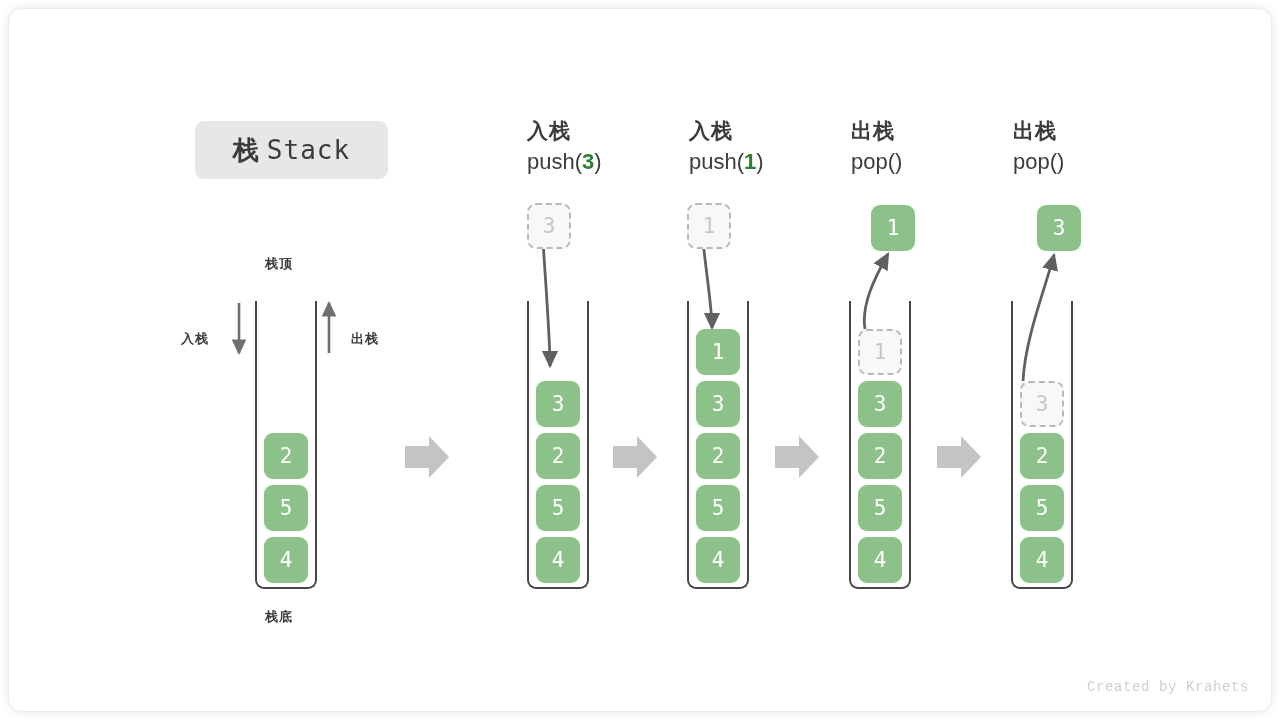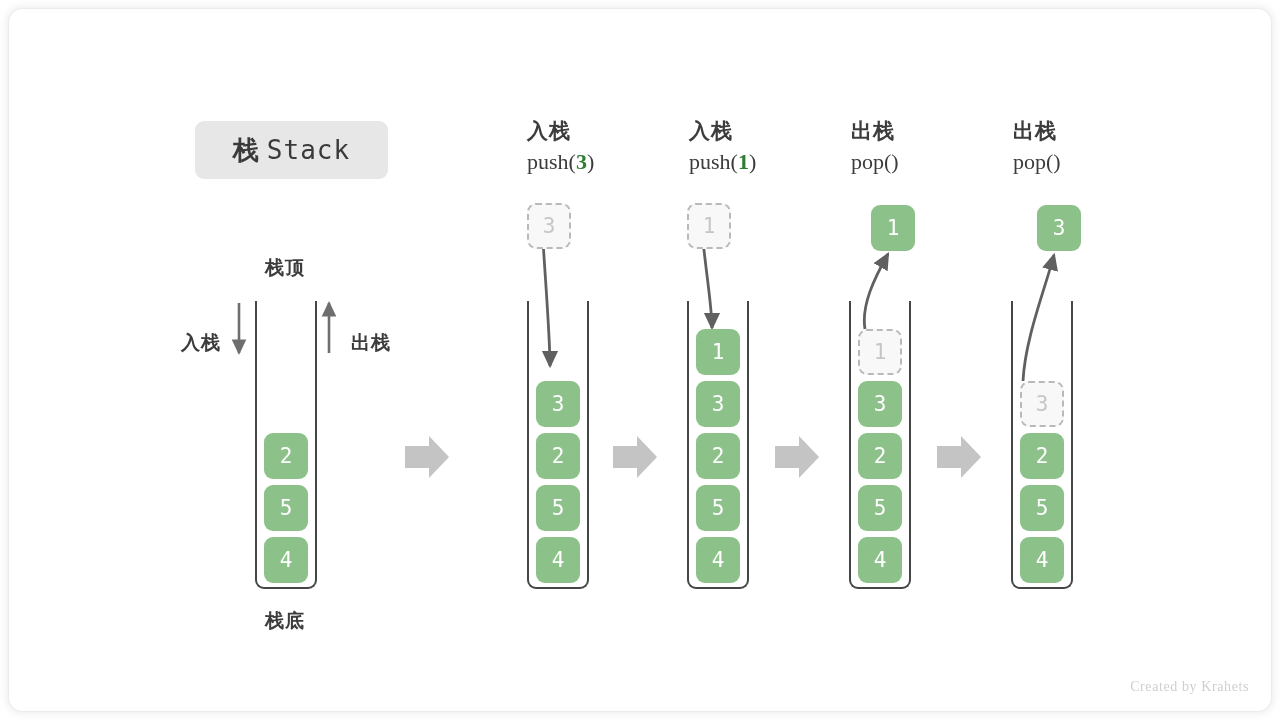--- a/index.html
+++ b/index.html
@@ -37,31 +37,31 @@
     font-family: "DejaVu Sans Mono", "Liberation Mono", monospace;
     font-weight: normal;
     margin-left: 7px;
     font-size: 26px;
   }
 
   
   .cn-label {
     position: absolute;
     color: #3c3c3c;
-    font-size: 19px;
+    font-size: 13px;
     font-weight: bold;
     white-space: nowrap;
     letter-spacing: 1px;
   }
   .watermark {
     position: absolute;
     right: 22px; bottom: 16px;
     color: #cfcfcf;
     font-size: 14px;
-    font-family: Liberation Serif, serif;
+    font-family: Liberation Mono, monospace;
     letter-spacing: 0.6px;
   }
 
   
   .col-header {
     position: absolute;
     text-align: left;
     white-space: nowrap;
   }
   .col-header .op {
@@ -69,21 +69,21 @@
     color: #3c3c3c;
     font-size: 21px;
     font-weight: bold;
     letter-spacing: 1px;
     margin-bottom: 4px;
   }
   .col-header .fn {
     display: block;
     color: #3c3c3c;
     font-size: 22px;
-    font-family: Liberation Serif, serif;
+    font-family: Liberation Sans, sans-serif;
     letter-spacing: 0px;
   }
   .col-header .fn .arg {
     color: #2f7d32;
     font-weight: bold;
   }
 
   
   .stack {
     position: absolute;

